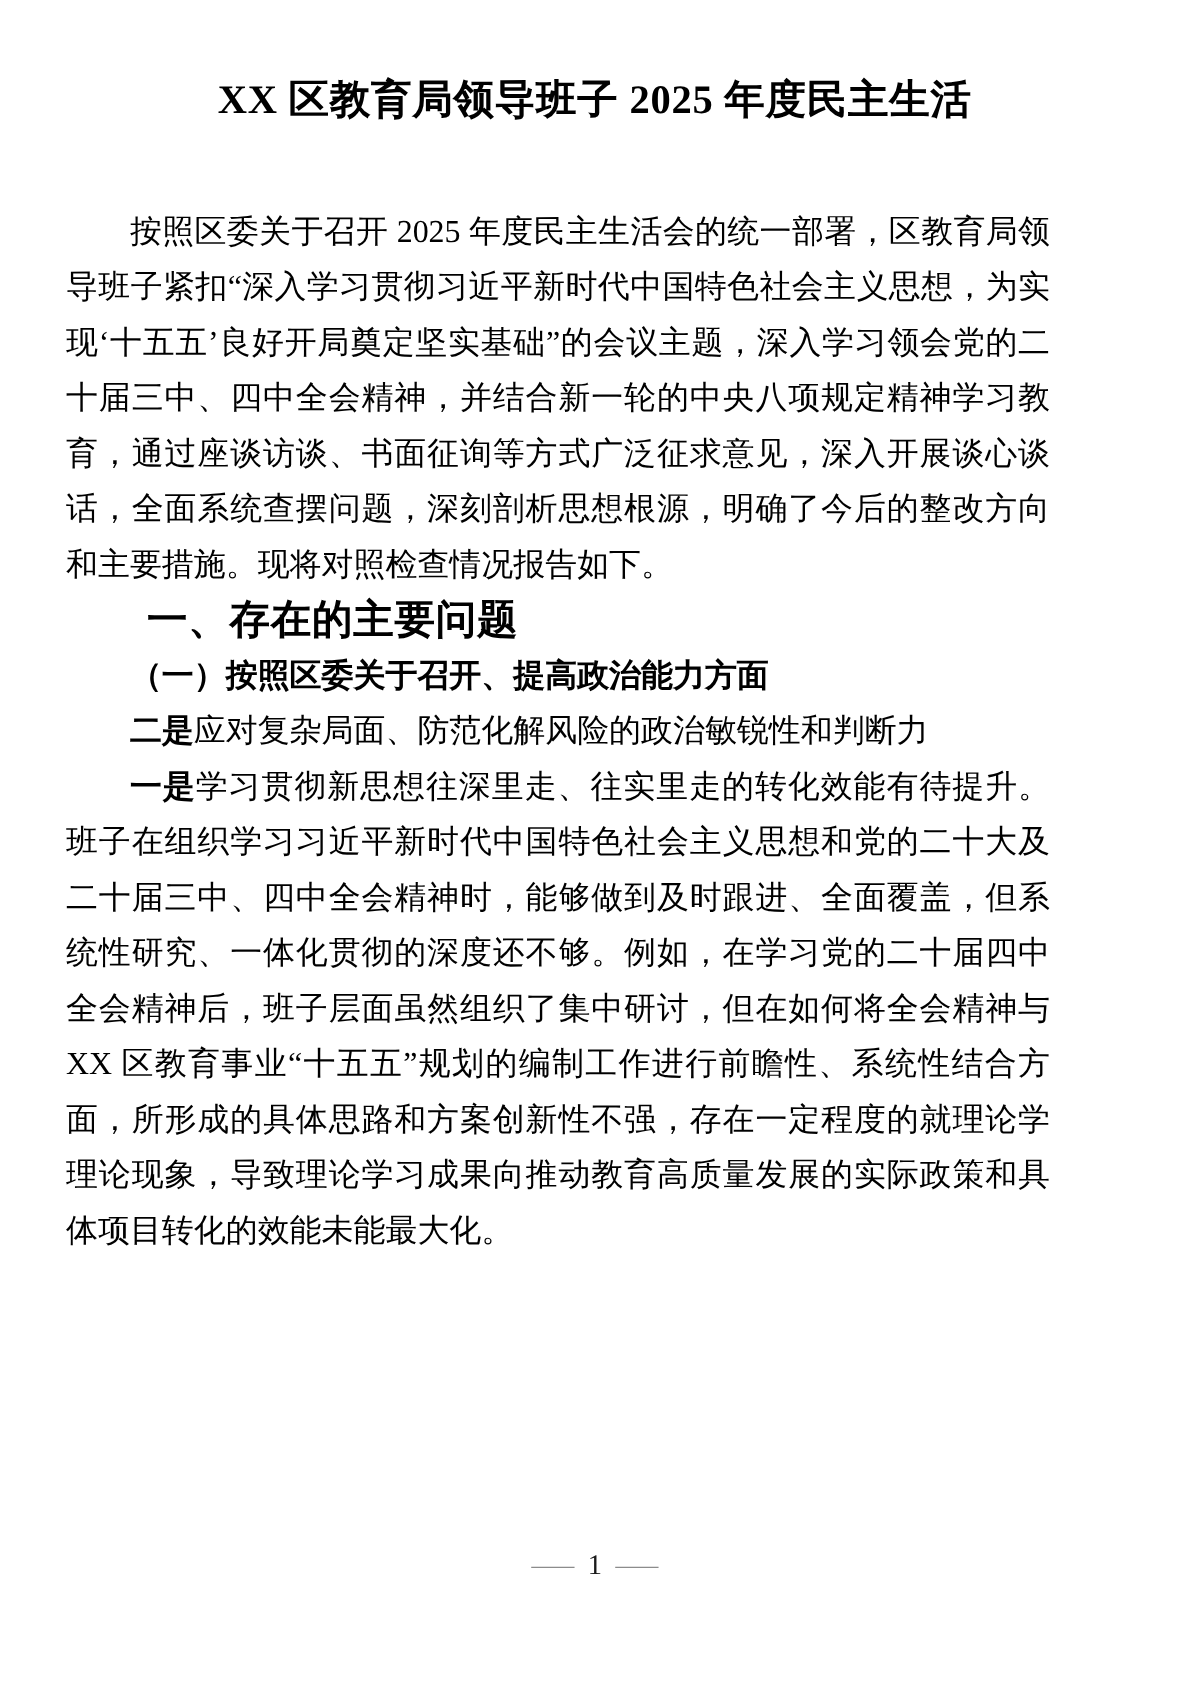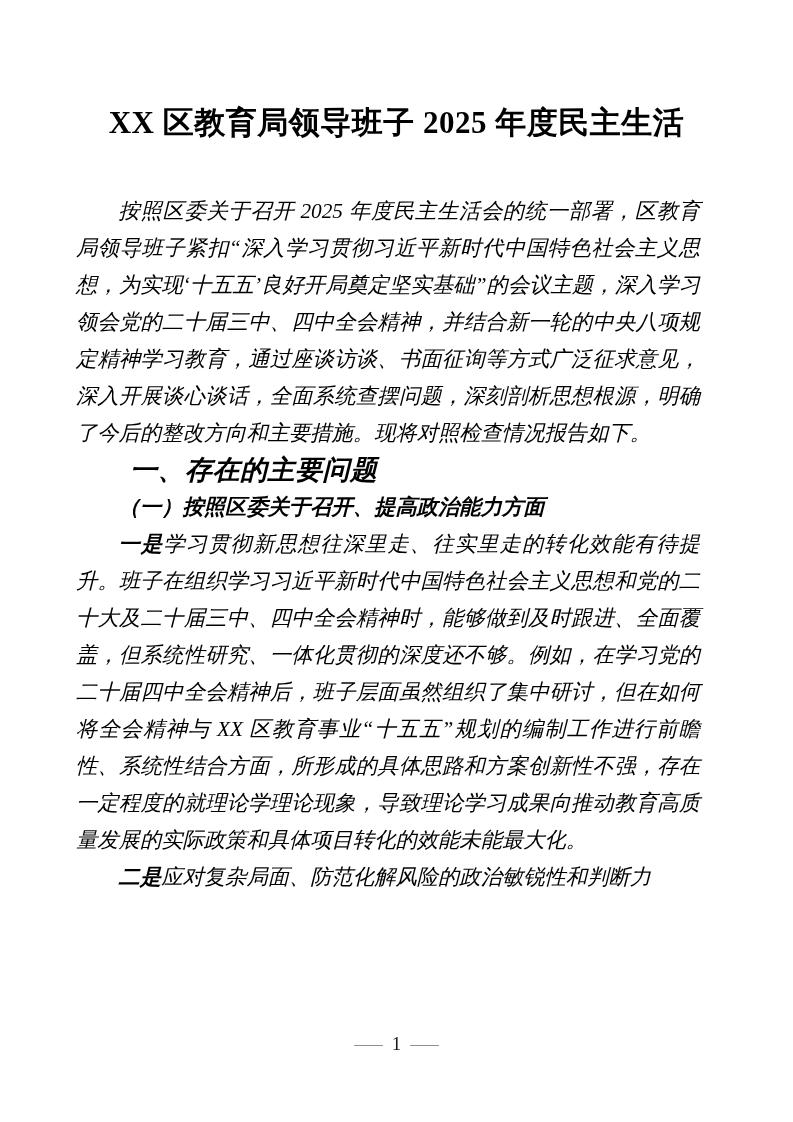--- a/index.html
+++ b/index.html
@@ -7,34 +7,33 @@
   .page {
     position: relative;
     width: 793px;
     height: 1122px;
     background: #ffffff;
     color: #000000;
     font-family: "Liberation Serif", "DejaVu Serif", serif;
     overflow: hidden;
   }
   .title-block {
-    padding-top: 101px;
+    padding-top: 44px;
     text-align: center;
     font-weight: bold;
-    font-size: 31px;
+    font-size: 27px;
     line-height: 44px;
     letter-spacing: 0.5px;
   }
   .content {
-    margin-left: 76px;
+    margin-left: 44px;
     margin-right: 93px;
     font-size: 21.3px;
     line-height: 37px;
     text-align: justify;
-    font-style: italic;
   }
   .para {
     text-indent: 2em;
   }
   .intro-para {
     margin-top: 48px;
   }
   .section-heading {
     text-indent: 2em;
     font-weight: bold;
@@ -80,23 +79,23 @@
   </div>
 
   <div class="content">
 
     <p class="para intro-para"><span>按照区委关于召开 2025 年度民主生活会的统一部署，区教育局领导班子紧扣“深入学习贯彻习近平新时代中国特色社会主义思想，为实现‘十五五’良好开局奠定坚实基础”的会议主题，深入学习领会党的二十届三中、四中全会精神，并结合新一轮的中央八项规定精神学习教育，通过座谈访谈、书面征询等方式广泛征求意见，深入开展谈心谈话，全面系统查摆问题，深刻剖析思想根源，明确了今后的整改方向和主要措施。现将对照检查情况报告如下。</span></p>
 
     <div class="section-heading">一、存在的主要问题</div>
 
     <div class="subsection-heading">（一）按照区委关于召开、提高政治能力方面</div>
 
+    <p class="para"><span class="lead">二是</span><span>应对复杂局面、防范化解风险的政治敏锐性和判断力</span></p>
+
     <p class="para"><span class="lead">一是</span><span>学习贯彻新思想往深里走、往实里走的转化效能有待提升。班子在组织学习习近平新时代中国特色社会主义思想和党的二十大及二十届三中、四中全会精神时，能够做到及时跟进、全面覆盖，但系统性研究、一体化贯彻的深度还不够。例如，在学习党的二十届四中全会精神后，班子层面虽然组织了集中研讨，但在如何将全会精神与 XX 区教育事业“十五五”规划的编制工作进行前瞻性、系统性结合方面，所形成的具体思路和方案创新性不强，存在一定程度的就理论学理论现象，导致理论学习成果向推动教育高质量发展的实际政策和具体项目转化的效能未能最大化。</span></p>
-
-    <p class="para"><span class="lead">二是</span><span>应对复杂局面、防范化解风险的政治敏锐性和判断力</span></p>
 
   </div>
 
   <div class="footer">
     <span class="dash">—</span><span class="page-num">1</span><span class="dash">—</span>
   </div>
 
 </div>
 
 </body></html>

